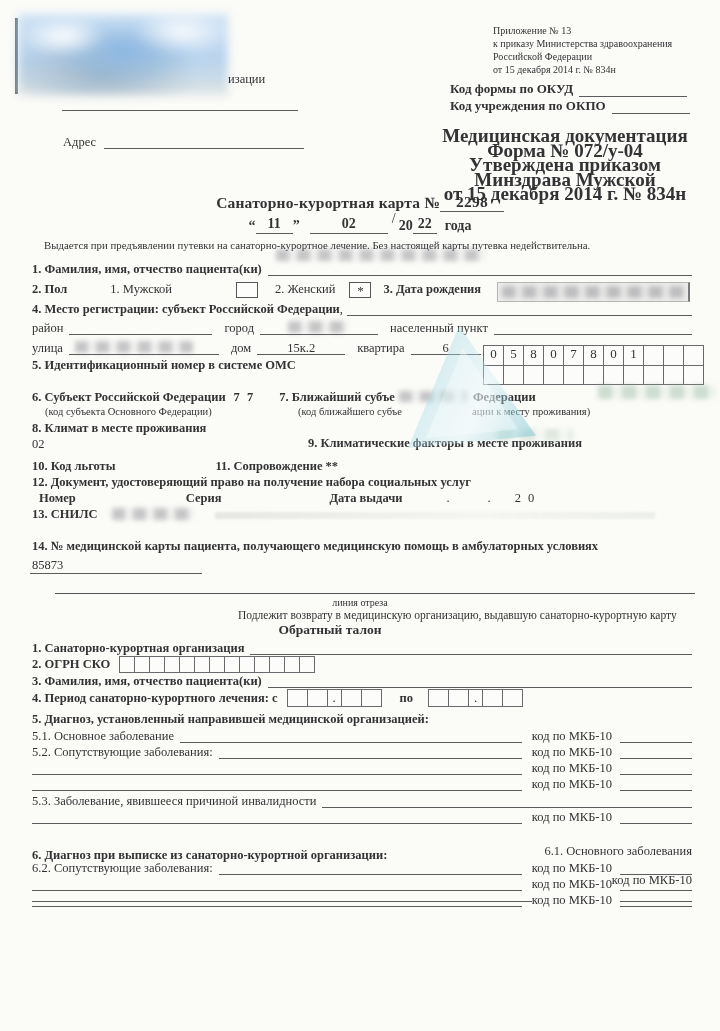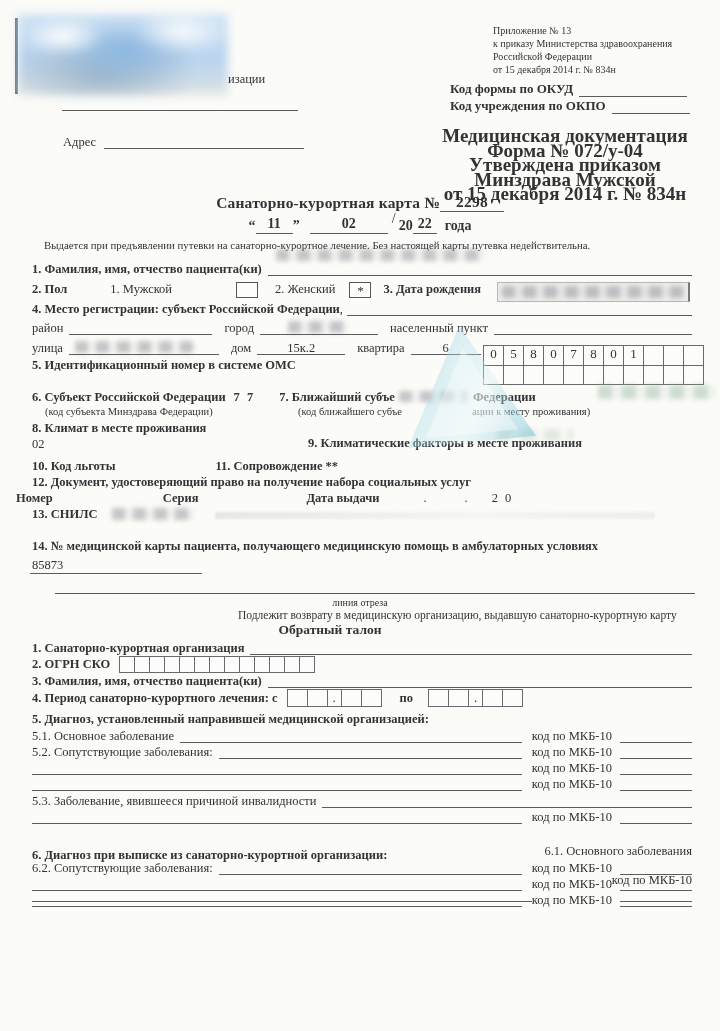--- a/index.html
+++ b/index.html
@@ -177,21 +177,21 @@
   </div>
 
   <div class="r" style="left:32px;top:390px;">
     <span class="b">6. Субъект Российской Федерации</span>
     <span class="b" style="margin-left:8px;letter-spacing:2px;">7 7</span>
     <span class="b" style="margin-left:24px;">7. Ближайший субъе</span>
     <span class="smlight" style="position:relative;width:68px;height:11px;top:-2px;margin-left:4px;"></span>
     <span class="b" style="margin-left:6px;">Федерации</span>
   </div>
   <div class="r small" style="left:45px;top:406px;">
-    <span>(код субъекта Минздрава Федерации)</span>
+    <span>(код субъекта Основного Федерации)</span>
   </div>
   <div class="r small" style="left:298px;top:406px;">
     <span>(код ближайшего субъе</span>
   </div>
   <div class="r small" style="left:472px;top:406px;">
     <span>ации к месту проживания)</span>
   </div>
 
   <div class="r" style="left:32px;top:421px;">
     <span class="b">8. Климат в месте проживания</span>
@@ -203,21 +203,21 @@
     <span class="b">9. Климатические факторы в месте проживания</span>
   </div>
 
   <div class="r" style="left:32px;top:459px;">
     <span class="b">10. Код льготы</span>
     <span class="b" style="margin-left:100px;">11. Сопровождение **</span>
   </div>
   <div class="r" style="left:32px;top:475px;">
     <span class="b">12. Документ, удостоверяющий право на получение набора социальных услуг</span>
   </div>
-  <div class="r" style="left:16px;right:28px;top:491px;">
+  <div class="r" style="left:39px;right:28px;top:491px;">
     <span class="b">Номер</span>
     <span class="b" style="margin-left:110px;">Серия</span>
     <span class="b" style="margin-left:108px;">Дата выдачи</span>
     <span style="margin-left:44px;">.</span>
     <span style="margin-left:38px;">.</span>
     <span style="margin-left:24px;letter-spacing:2px;">2 0</span>
   </div>
 
   <div class="r" style="left:32px;top:507px;">
     <span class="b">13. СНИЛС</span>

